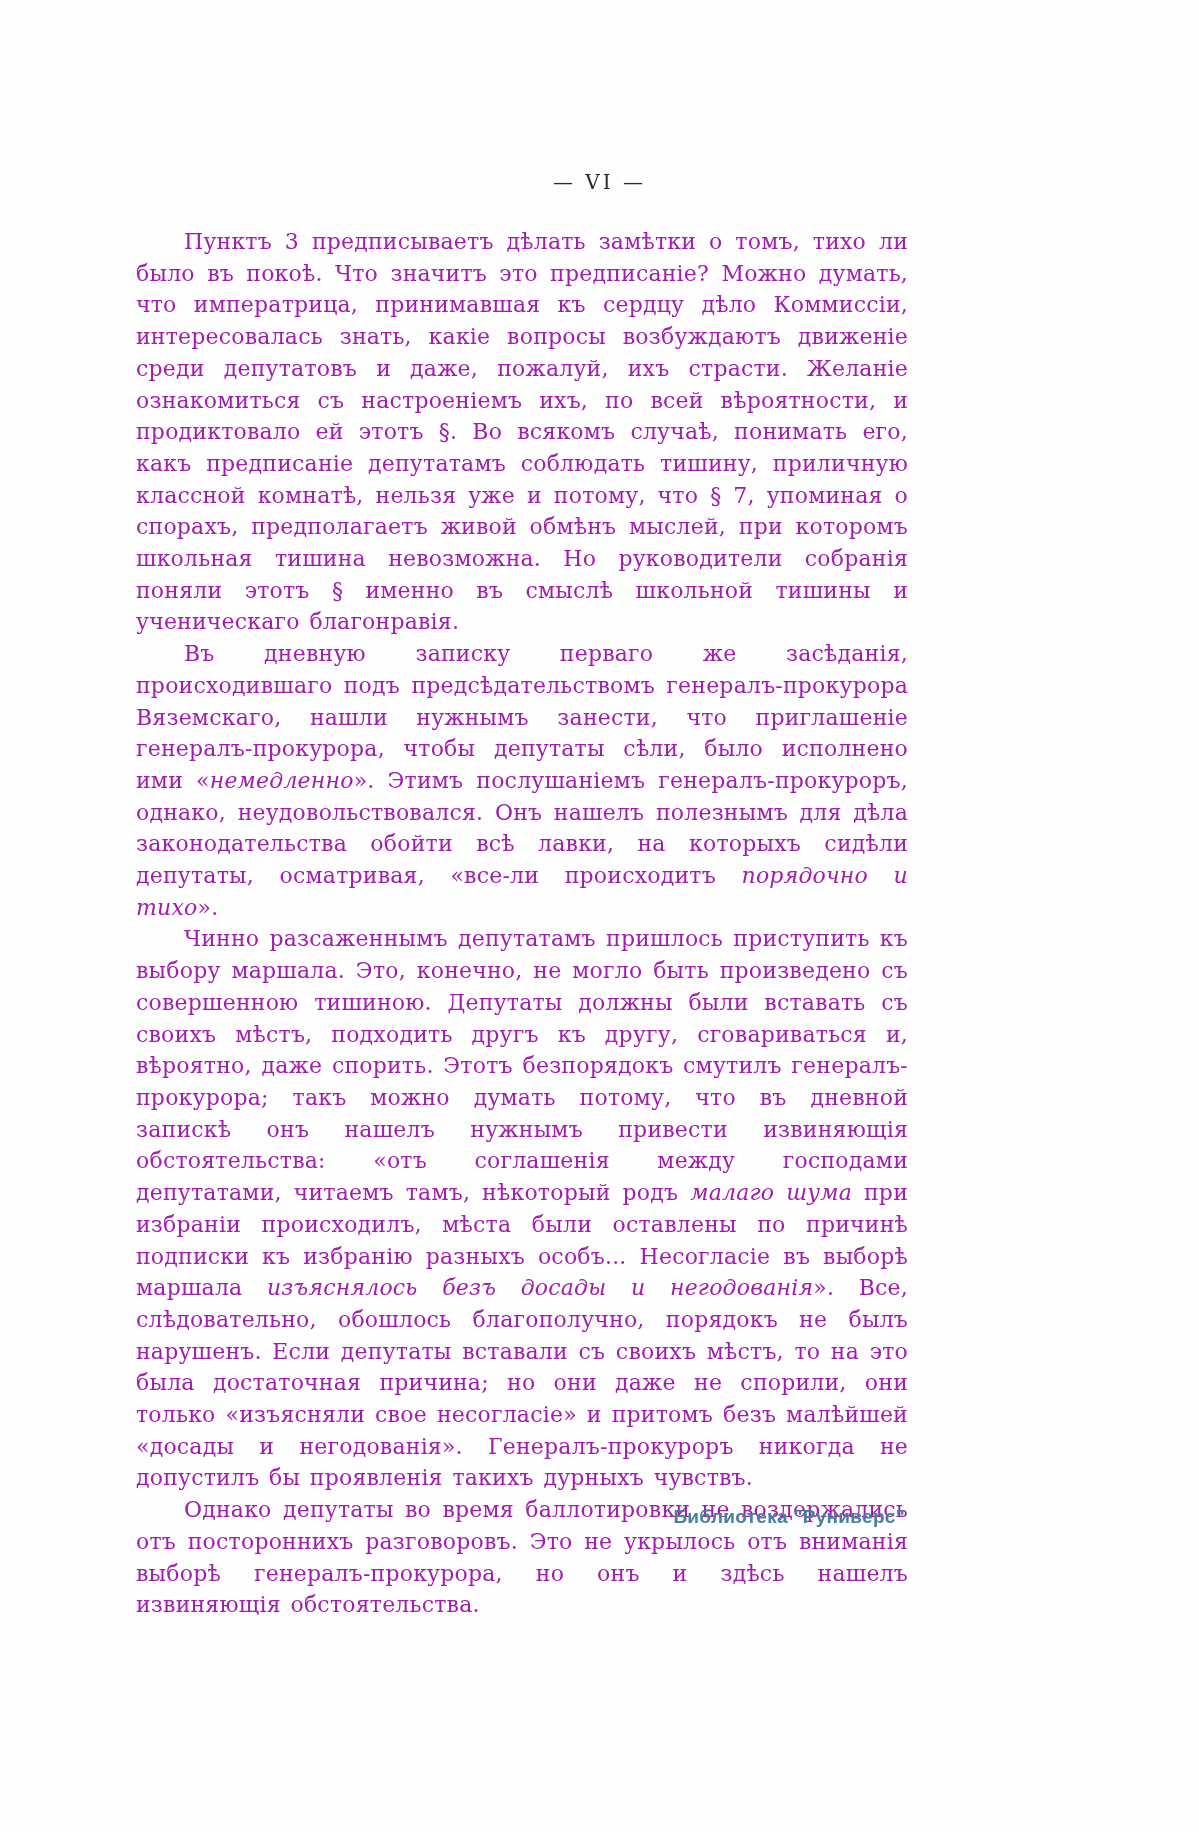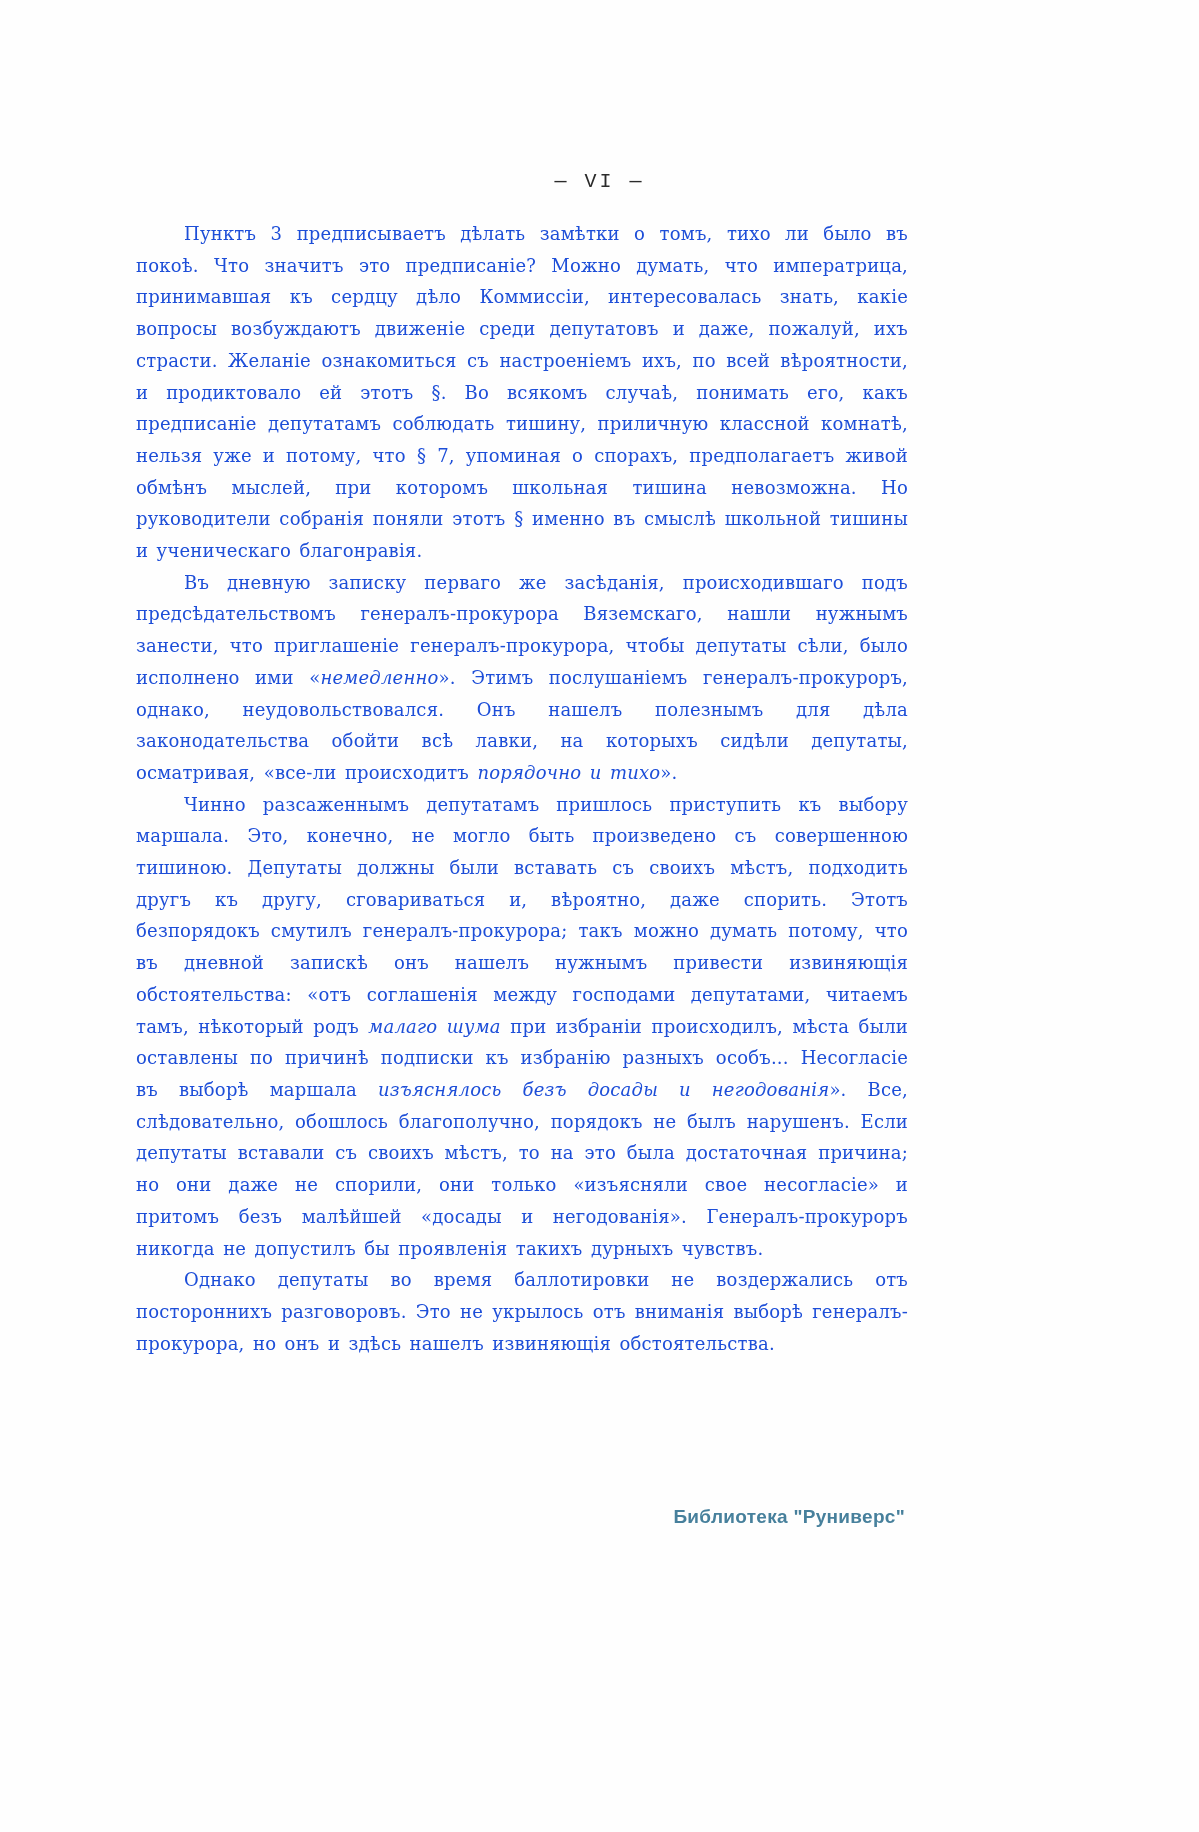--- a/index.html
+++ b/index.html
@@ -19,33 +19,32 @@
   }
   .page-number {
     position: absolute;
     top: 170px;
     left: 0;
     width: 100%;
     text-align: center;
     font-size: 20px;
     letter-spacing: 3px;
     color: #2b2b2b;
-    font-family: Liberation Mono, monospace;
   }
   .text-block {
     position: absolute;
     left: 136px;
-    top: 218px;
+    top: 226px;
     width: 772px;
-    font-size: 18px;
+    font-size: 22px;
     line-height: 31.7px;
     text-align: justify;
     letter-spacing: 0.2px;
     word-spacing: 2.5px;
-    color: #1d4ed8;
+    color: #a21caf;
   }
   .text-block p {
     margin: 0;
     padding: 0;
     text-indent: 48px;
   }
   .text-block .it {
     font-style: italic;
     margin-top: 24px;
   }

